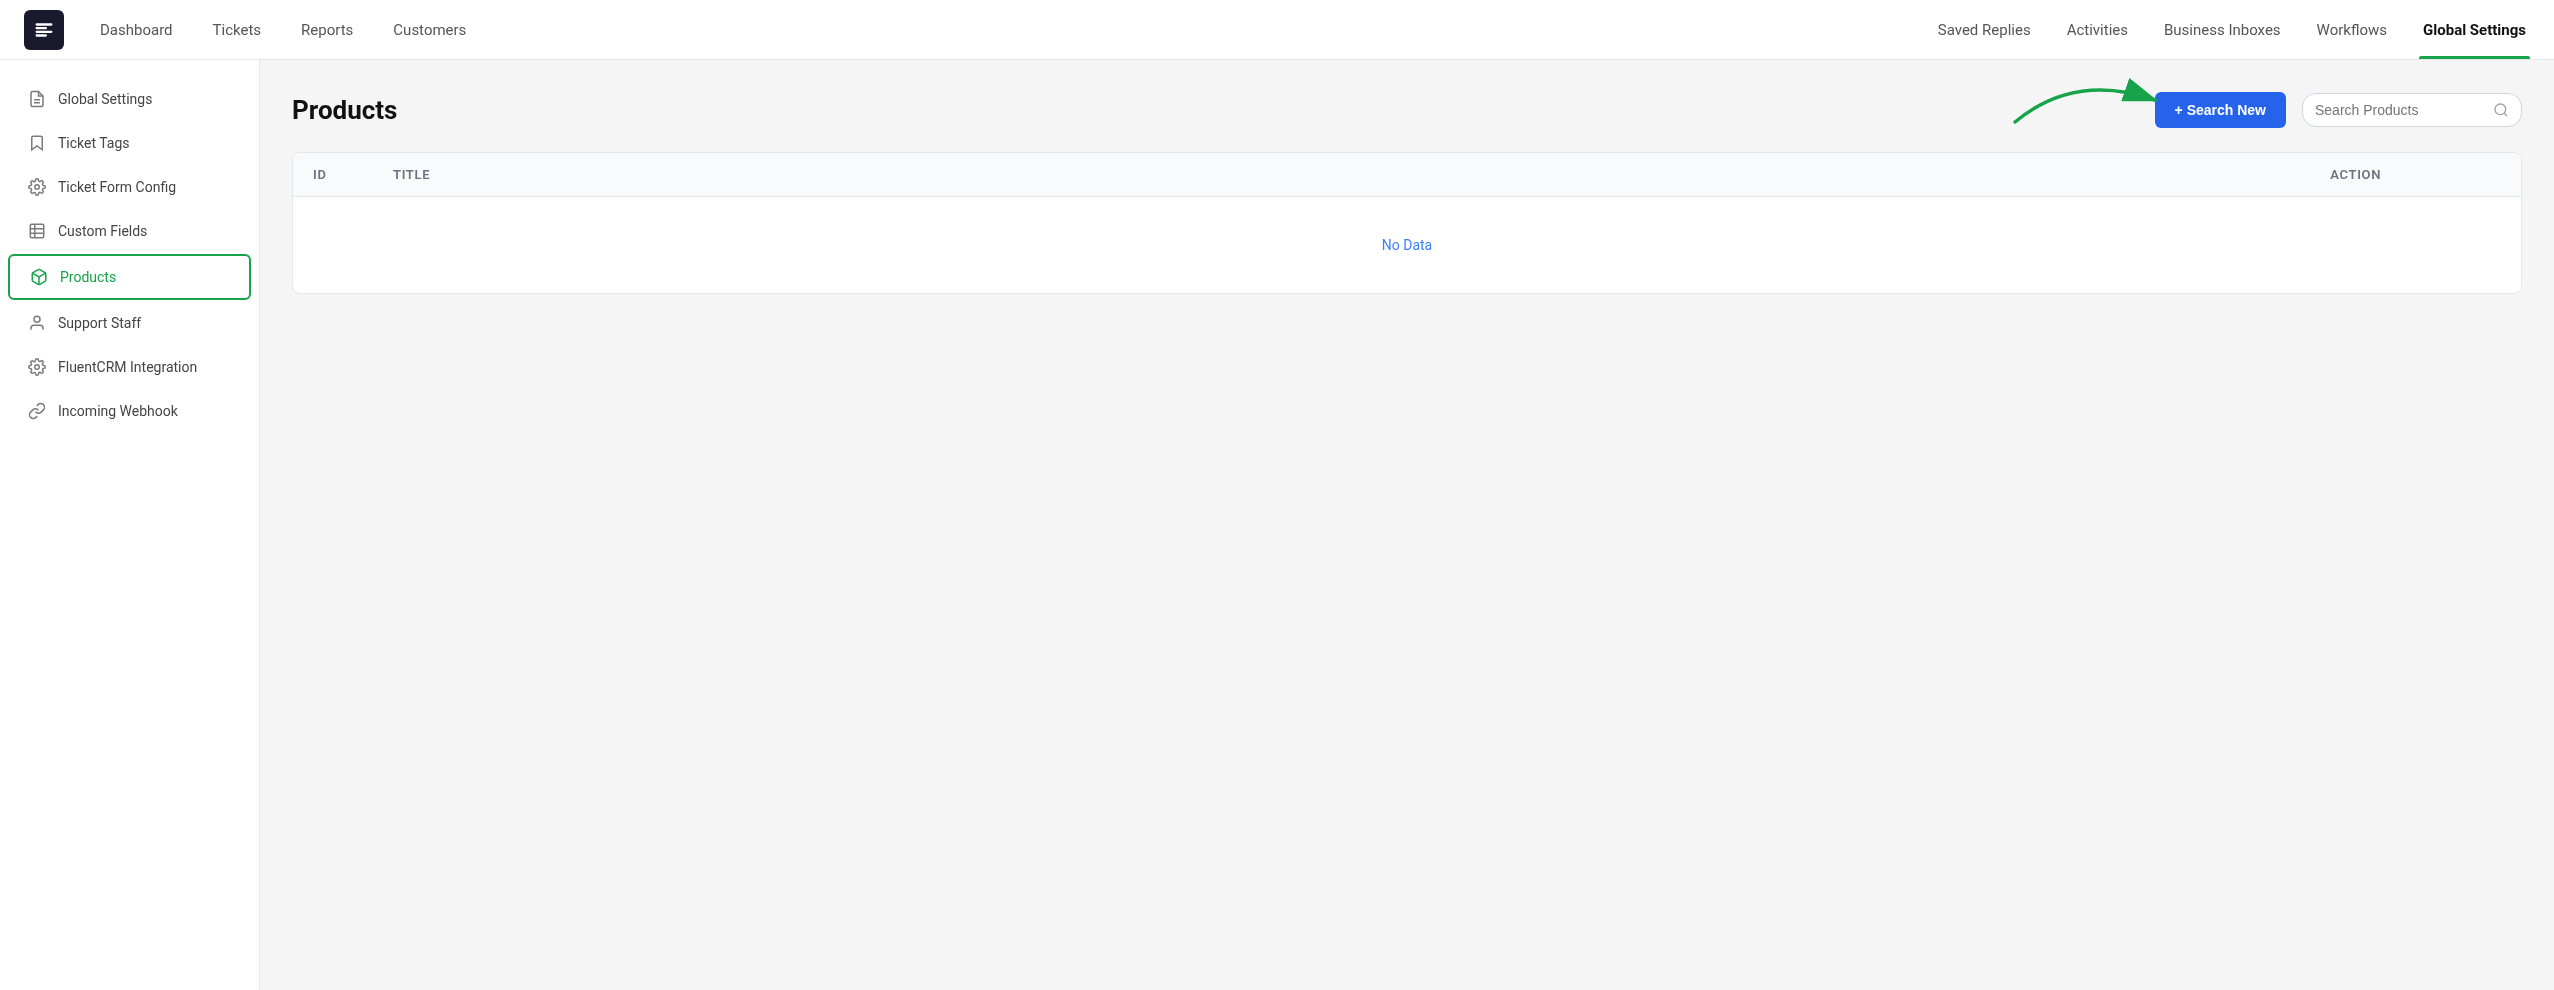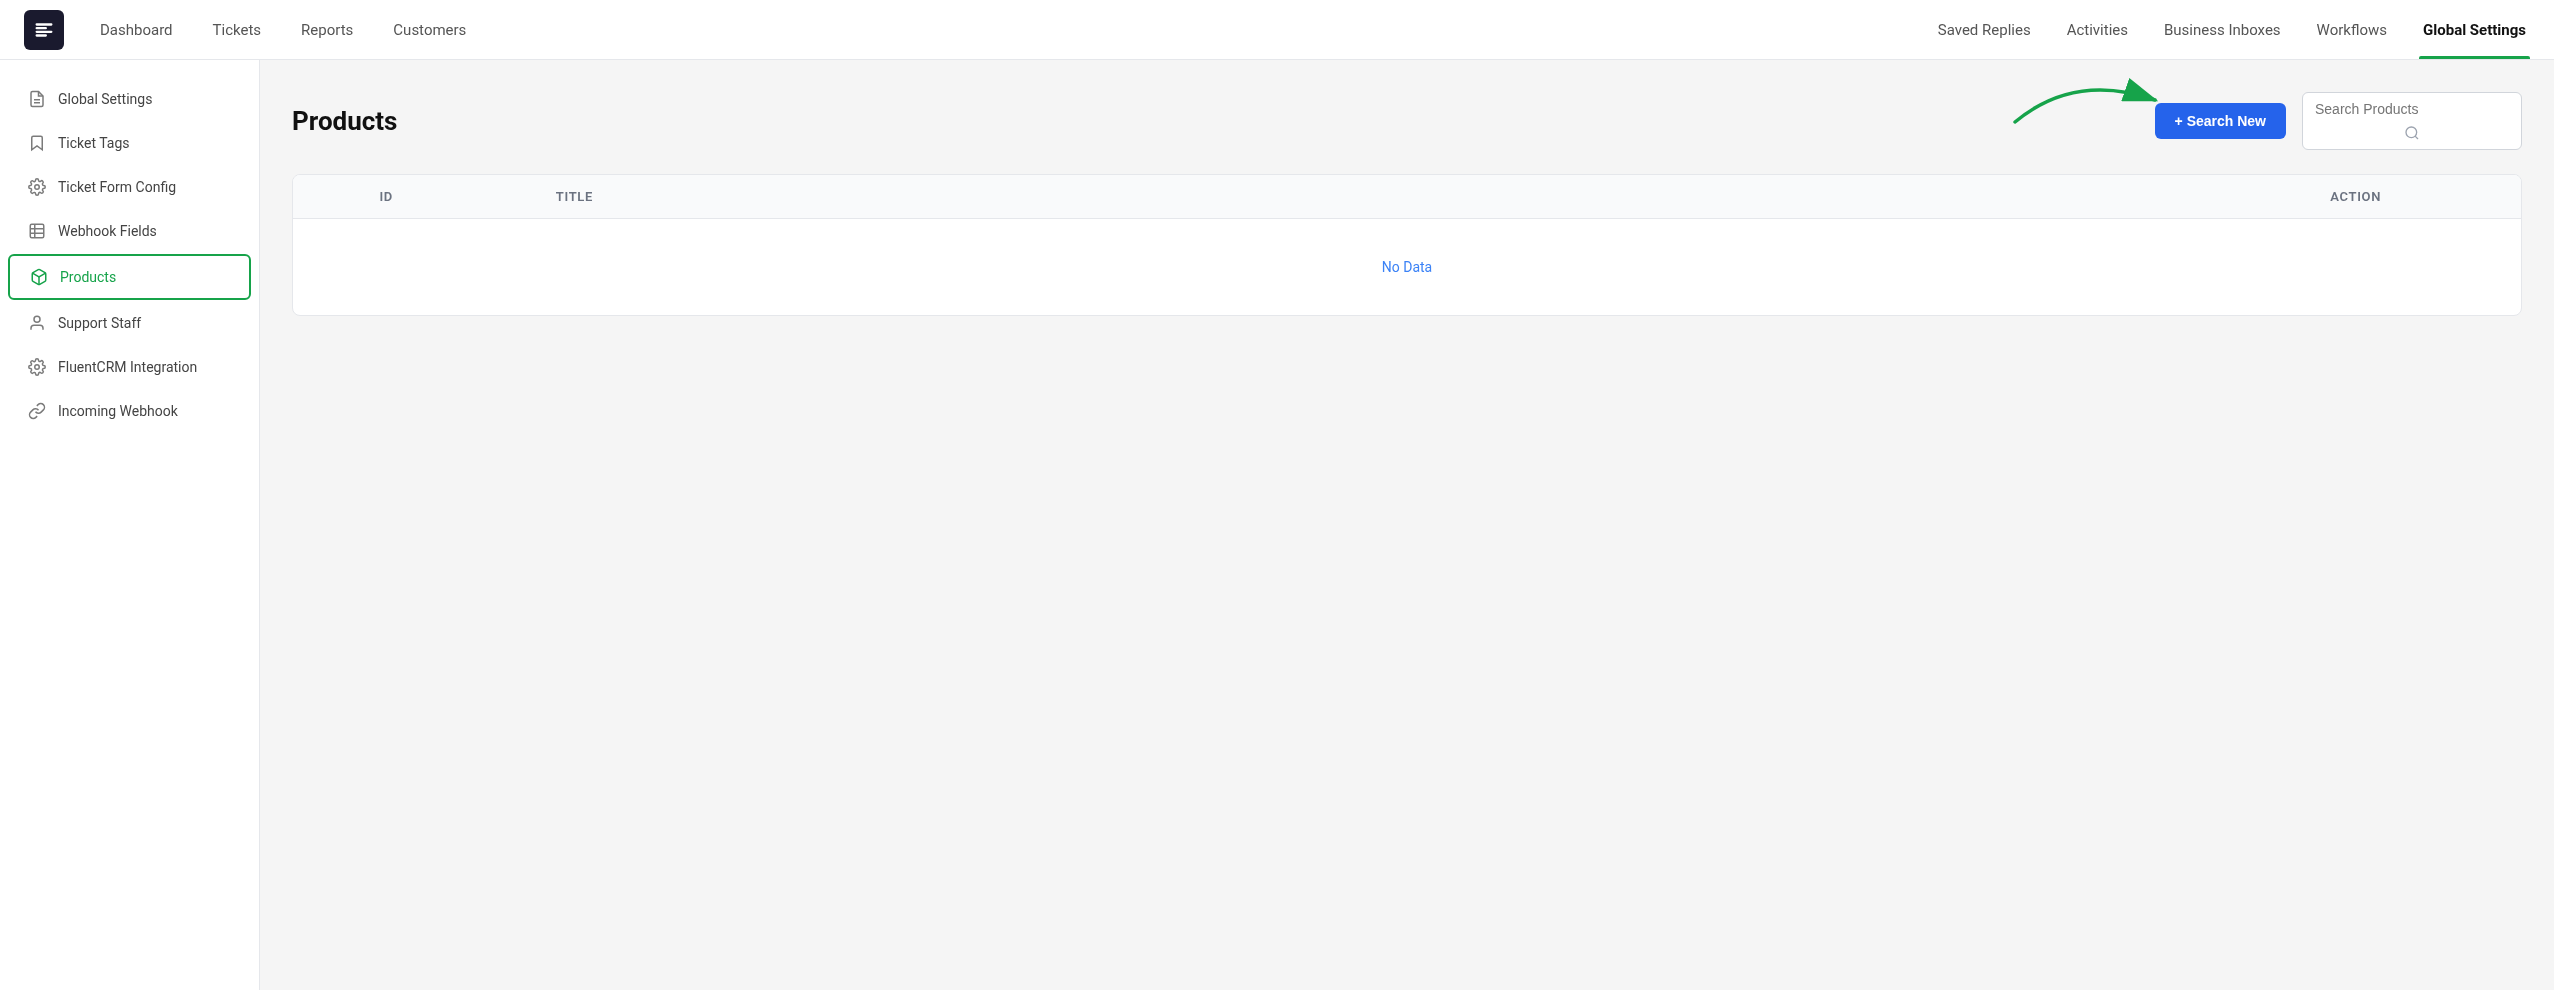--- a/index.html
+++ b/index.html
@@ -140,26 +140,25 @@
       cursor: pointer;
       display: flex;
       align-items: center;
       gap: 6px;
       white-space: nowrap;
     }
     .search-box {
       display: flex;
       align-items: center;
       border: 1px solid #d1d5db;
-      border-radius: 6px;
+      border-radius: 14px;
       padding: 8px 12px;
       background: #fff;
-      gap: 8px;
+      gap: 0;
       width: 220px;
-      flex-direction: column;
     }
     .search-input {
       border: none;
       outline: none;
       font-size: 14px;
       color: #555;
       width: 100%;
       background: transparent;
     }
     .search-icon { color: #9ca3af; flex-shrink: 0; }
@@ -177,21 +176,20 @@
       padding: 14px 20px;
       border-bottom: 1px solid #e5e7eb;
       background: #f9fafb;
     }
     .table-col-header {
       font-size: 13px;
       font-weight: 600;
       color: #6b7280;
       text-transform: uppercase;
       letter-spacing: 0.05em;
-      text-align: right;
     }
     .table-col-header:last-child { text-align: right; }
     .no-data {
       padding: 40px;
       text-align: center;
       color: #3b82f6;
       font-size: 14px;
     }
   </style>
 </head>
@@ -247,21 +245,21 @@
       <span>Ticket Form Config</span>
     </div>
 
     <div class="sidebar-item">
       <svg class="sidebar-icon" viewBox="0 0 24 24" fill="none" stroke="currentColor" stroke-width="2">
         <rect x="3" y="3" width="18" height="18" rx="2"></rect>
         <line x1="3" y1="9" x2="21" y2="9"></line>
         <line x1="3" y1="15" x2="21" y2="15"></line>
         <line x1="9" y1="3" x2="9" y2="21"></line>
       </svg>
-      <span>Webhook Fields</span>
+      <span>Custom Fields</span>
     </div>
 
     <div class="sidebar-item-active">
       <svg class="sidebar-icon" viewBox="0 0 24 24" fill="none" stroke="#16a34a" stroke-width="2">
         <path d="M21 16V8a2 2 0 0 0-1-1.73l-7-4a2 2 0 0 0-2 0l-7 4A2 2 0 0 0 3 8v8a2 2 0 0 0 1 1.73l7 4a2 2 0 0 0 2 0l7-4A2 2 0 0 0 21 16z"></path>
         <polyline points="3.27 6.96 12 12.01 20.73 6.96"></polyline>
         <line x1="12" y1="22.08" x2="12" y2="12"></line>
       </svg>
       <span>Products</span>
     </div>

